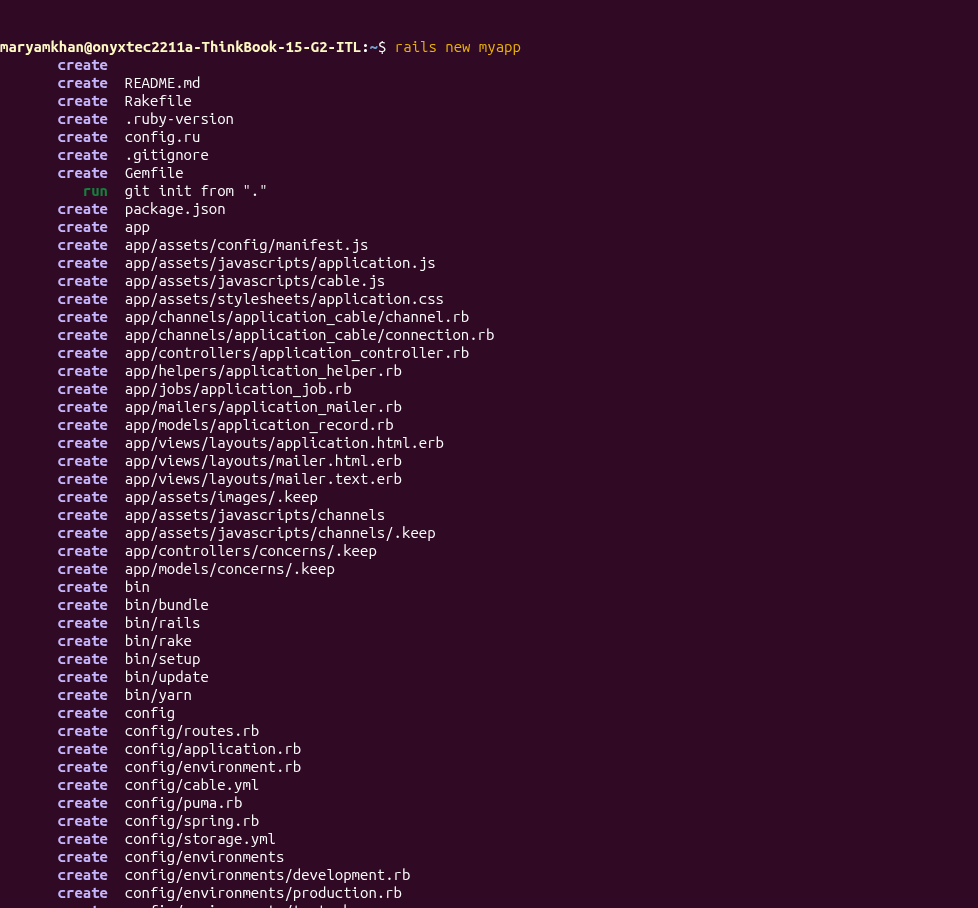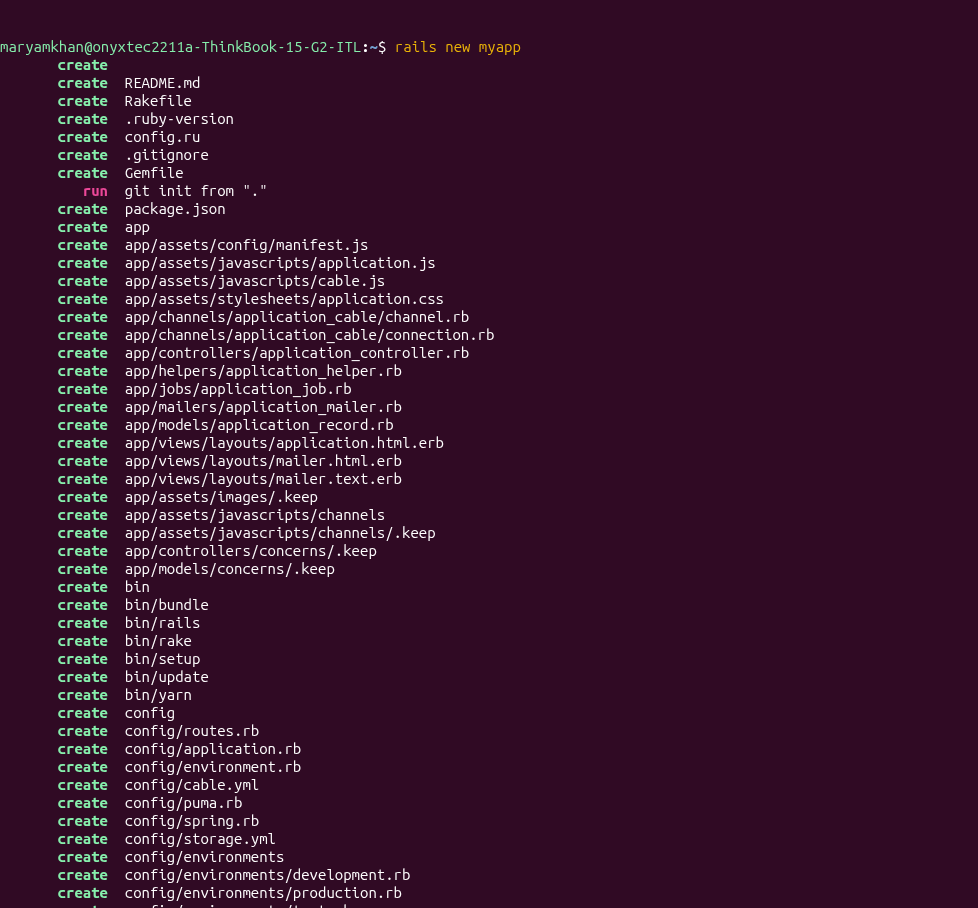--- a/index.html
+++ b/index.html
@@ -10,34 +10,34 @@
     font-size: 15px;
     line-height: 18px;
     color: #ffffff;
     width: 978px;
     overflow: hidden;
   }
   .terminal {
     padding: 2px 0 0 0;
     white-space: pre;
   }
-  .prompt-user { color: #86efac; font-weight: normal; }
+  .prompt-user { color: #fef9c3; font-weight: bold; }
   .prompt-colon { color: #ffffff; font-weight: bold; }
   .prompt-path { color: #729fcf; font-weight: bold; }
   .prompt-dollar { color: #ffffff; }
   .cmd { color: #eab308; }
   .line { display: block; }
   .action {
     display: inline-block;
     width: 108px;
     text-align: right;
-    color: #86efac;
+    color: #c4b5fd;
     font-weight: bold;
   }
-  .run { color: #ec4899; }
+  .run { color: #15803d; }
   .path { color: #ffffff; margin-top: 43px; }
 </style>
 </head>
 <body>
 
 <div class="terminal">
   <span class="line"><span class="prompt-user">maryamkhan@onyxtec2211a-ThinkBook-15-G2-ITL</span><span class="prompt-colon">:</span><span class="prompt-path">~</span><span class="prompt-dollar">$</span><span> </span><span class="cmd">rails new myapp</span></span><div id="lines-container"><span class="line"><span class="action">create</span>  <span class="path"></span></span><span class="line"><span class="action">create</span>  <span class="path">README.md</span></span><span class="line"><span class="action">create</span>  <span class="path">Rakefile</span></span><span class="line"><span class="action">create</span>  <span class="path">.ruby-version</span></span><span class="line"><span class="action">create</span>  <span class="path">config.ru</span></span><span class="line"><span class="action">create</span>  <span class="path">.gitignore</span></span><span class="line"><span class="action">create</span>  <span class="path">Gemfile</span></span><span class="line"><span class="action run">run</span>  <span class="path">git init from "."</span></span><span class="line"><span class="action">create</span>  <span class="path">package.json</span></span><span class="line"><span class="action">create</span>  <span class="path">app</span></span><span class="line"><span class="action">create</span>  <span class="path">app/assets/config/manifest.js</span></span><span class="line"><span class="action">create</span>  <span class="path">app/assets/javascripts/application.js</span></span><span class="line"><span class="action">create</span>  <span class="path">app/assets/javascripts/cable.js</span></span><span class="line"><span class="action">create</span>  <span class="path">app/assets/stylesheets/application.css</span></span><span class="line"><span class="action">create</span>  <span class="path">app/channels/application_cable/channel.rb</span></span><span class="line"><span class="action">create</span>  <span class="path">app/channels/application_cable/connection.rb</span></span><span class="line"><span class="action">create</span>  <span class="path">app/controllers/application_controller.rb</span></span><span class="line"><span class="action">create</span>  <span class="path">app/helpers/application_helper.rb</span></span><span class="line"><span class="action">create</span>  <span class="path">app/jobs/application_job.rb</span></span><span class="line"><span class="action">create</span>  <span class="path">app/mailers/application_mailer.rb</span></span><span class="line"><span class="action">create</span>  <span class="path">app/models/application_record.rb</span></span><span class="line"><span class="action">create</span>  <span class="path">app/views/layouts/application.html.erb</span></span><span class="line"><span class="action">create</span>  <span class="path">app/views/layouts/mailer.html.erb</span></span><span class="line"><span class="action">create</span>  <span class="path">app/views/layouts/mailer.text.erb</span></span><span class="line"><span class="action">create</span>  <span class="path">app/assets/images/.keep</span></span><span class="line"><span class="action">create</span>  <span class="path">app/assets/javascripts/channels</span></span><span class="line"><span class="action">create</span>  <span class="path">app/assets/javascripts/channels/.keep</span></span><span class="line"><span class="action">create</span>  <span class="path">app/controllers/concerns/.keep</span></span><span class="line"><span class="action">create</span>  <span class="path">app/models/concerns/.keep</span></span><span class="line"><span class="action">create</span>  <span class="path">bin</span></span><span class="line"><span class="action">create</span>  <span class="path">bin/bundle</span></span><span class="line"><span class="action">create</span>  <span class="path">bin/rails</span></span><span class="line"><span class="action">create</span>  <span class="path">bin/rake</span></span><span class="line"><span class="action">create</span>  <span class="path">bin/setup</span></span><span class="line"><span class="action">create</span>  <span class="path">bin/update</span></span><span class="line"><span class="action">create</span>  <span class="path">bin/yarn</span></span><span class="line"><span class="action">create</span>  <span class="path">config</span></span><span class="line"><span class="action">create</span>  <span class="path">config/routes.rb</span></span><span class="line"><span class="action">create</span>  <span class="path">config/application.rb</span></span><span class="line"><span class="action">create</span>  <span class="path">config/environment.rb</span></span><span class="line"><span class="action">create</span>  <span class="path">config/cable.yml</span></span><span class="line"><span class="action">create</span>  <span class="path">config/puma.rb</span></span><span class="line"><span class="action">create</span>  <span class="path">config/spring.rb</span></span><span class="line"><span class="action">create</span>  <span class="path">config/storage.yml</span></span><span class="line"><span class="action">create</span>  <span class="path">config/environments</span></span><span class="line"><span class="action">create</span>  <span class="path">config/environments/development.rb</span></span><span class="line"><span class="action">create</span>  <span class="path">config/environments/production.rb</span></span><span class="line"><span class="action">create</span>  <span class="path">config/environments/test.rb</span></span></div>
 </div>
 
 </body></html>

